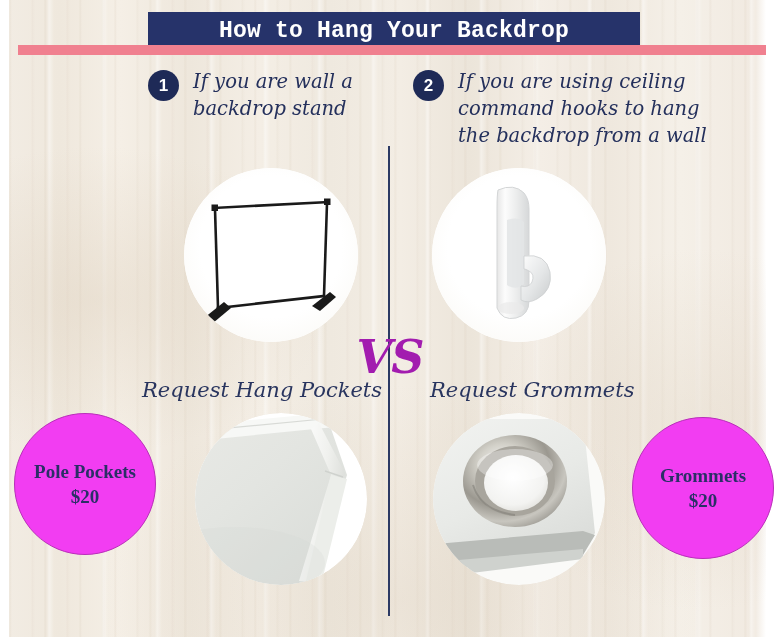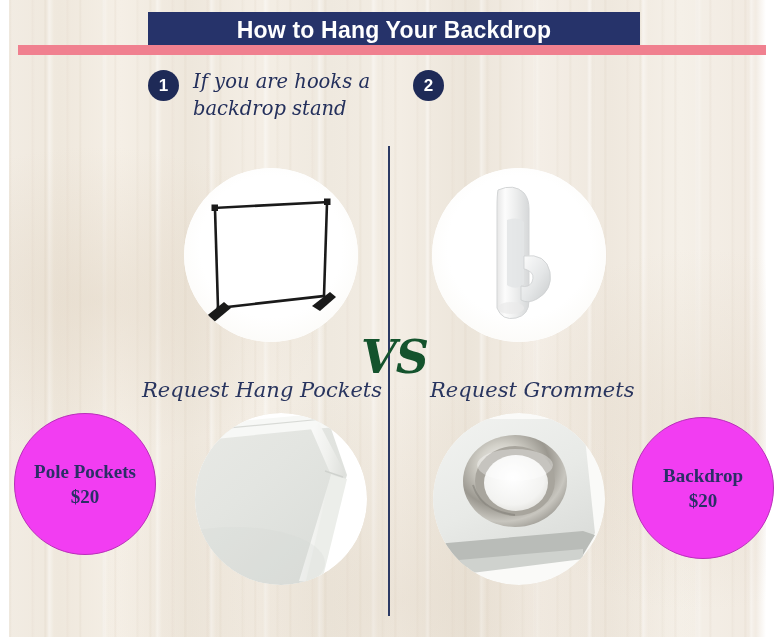--- a/index.html
+++ b/index.html
@@ -76,21 +76,21 @@
     height: 37px;
     background: #26336a;
     display: flex;
     align-items: center;
     justify-content: center;
   }
   .title-bar .title-text {
     color: #ffffff;
     font-size: 23px;
     font-weight: bold;
-    font-family: Liberation Sans, sans-serif;
+    font-family: Liberation Mono, monospace;
     letter-spacing: 0.2px;
     white-space: nowrap;
   }
   .pink-rule {
     position: absolute;
     left: 18px;
     top: 45px;
     width: 748px;
     height: 10px;
     background: #f0808f;
@@ -153,22 +153,22 @@
   
   .stand-svg { position: absolute; left: 0; top: 0; }
   
   .hook-svg { position: absolute; left: 0; top: 0; }
   
   .vs-mark {
     position: absolute;
     left: 352px;
     top: 330px;
     width: 76px;
-    text-align: right;
-    color: #14532d;
+    text-align: center;
+    color: #a21caf;
     font-size: 46px;
     font-family: "DejaVu Serif", serif;
     font-style: italic;
     font-weight: bold;
     letter-spacing: -1px;
   }
   
   .caption {
     position: absolute;
     color: #29355f;
@@ -226,25 +226,26 @@
   <div class="edge-left"></div>
   <div class="edge-right"></div>
 
   <div class="title-bar">
     <span class="title-text">How to Hang Your Backdrop</span>
   </div>
   <div class="pink-rule"></div>
 
   <div class="step step-1">
     <div class="step-num">1</div>
-    <div class="step-text">If you are hooks a backdrop stand</div>
+    <div class="step-text">If you are wall a backdrop stand</div>
   </div>
 
   <div class="step step-2">
     <div class="step-num">2</div>
+    <div class="step-text">If you are using ceiling command hooks to hang the backdrop from a wall</div>
   </div>
 
   <div class="divider"></div>
 
   <div class="photo-circle circle-stand">
     <div class="circle-glow"></div>
     <svg class="stand-svg" width="174" height="174" viewBox="0 0 174 174">
       <g stroke="#1a1a1a" stroke-width="2.6" fill="none" stroke-linecap="square">
         <line x1="30" y1="40" x2="144" y2="34"></line>
         <line x1="31" y1="41" x2="34" y2="140"></line>
@@ -358,18 +359,18 @@
 
   <div class="badge badge-pole">
     <div class="badge-inner">
       <div>Pole Pockets</div>
       <div>$20</div>
     </div>
   </div>
 
   <div class="badge badge-grommet">
     <div class="badge-inner">
-      <div>Backdrop</div>
+      <div>Grommets</div>
       <div>$20</div>
     </div>
   </div>
 
 </div>
 
 </body></html>

